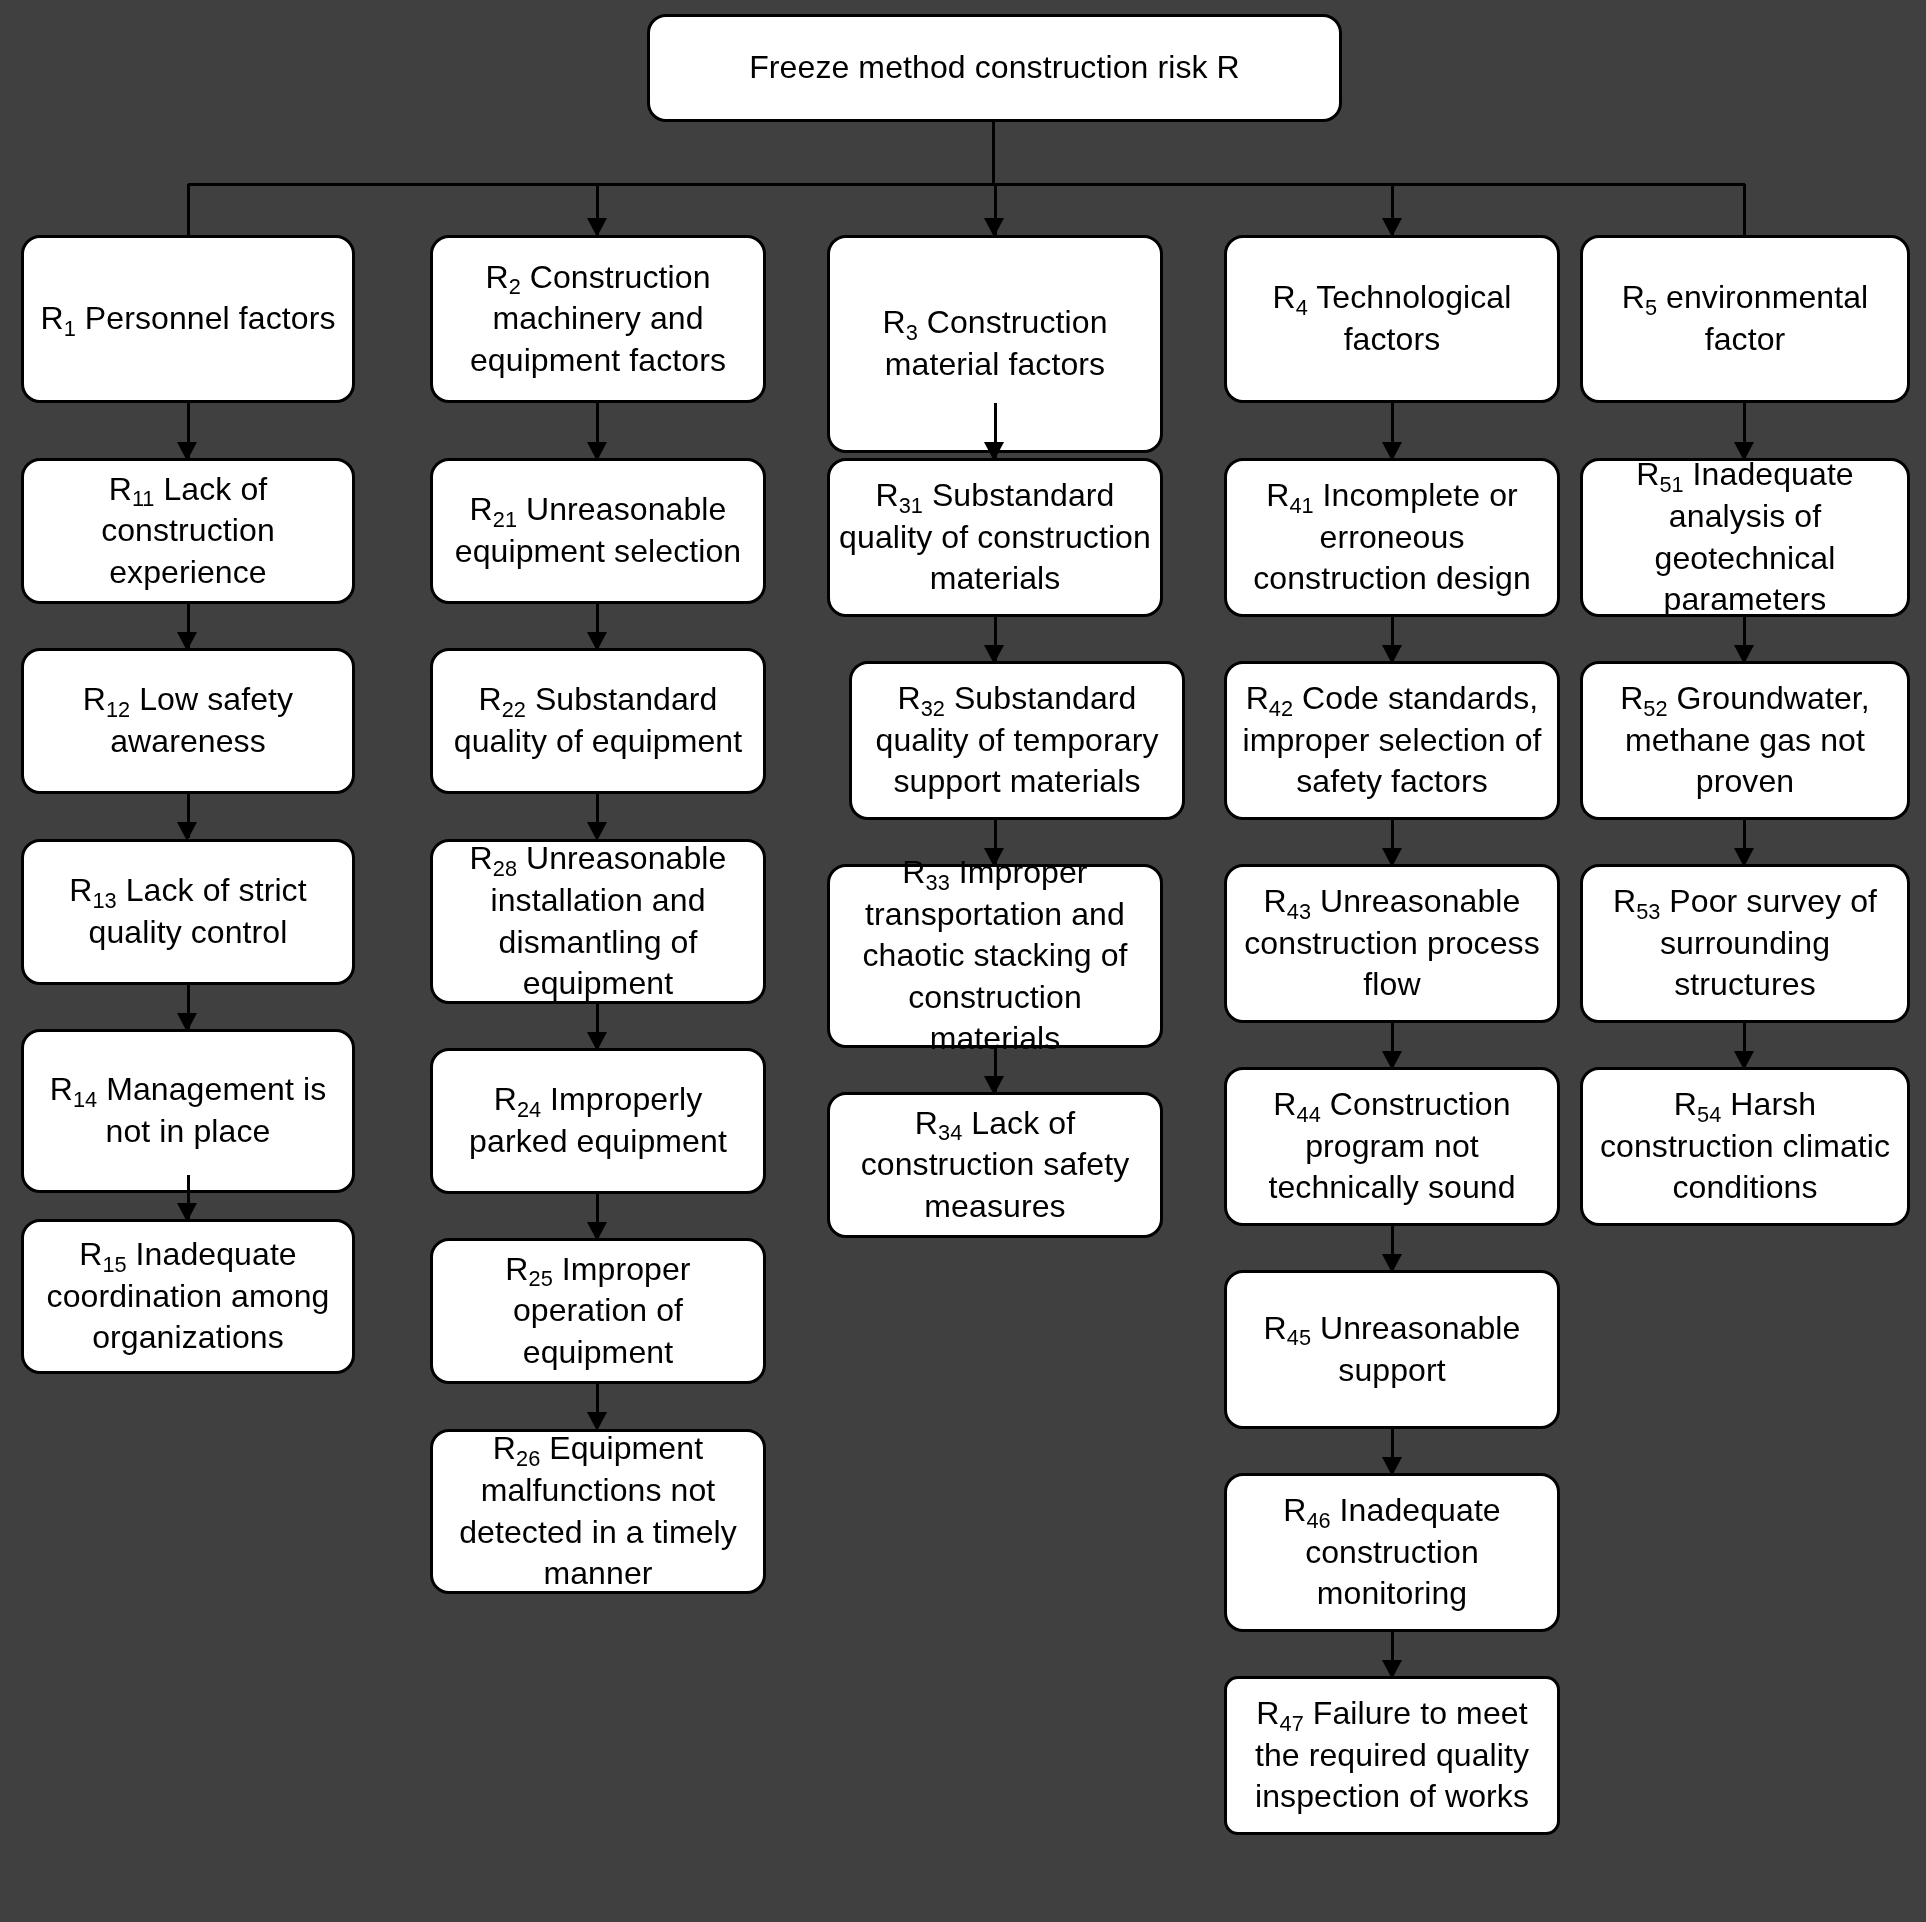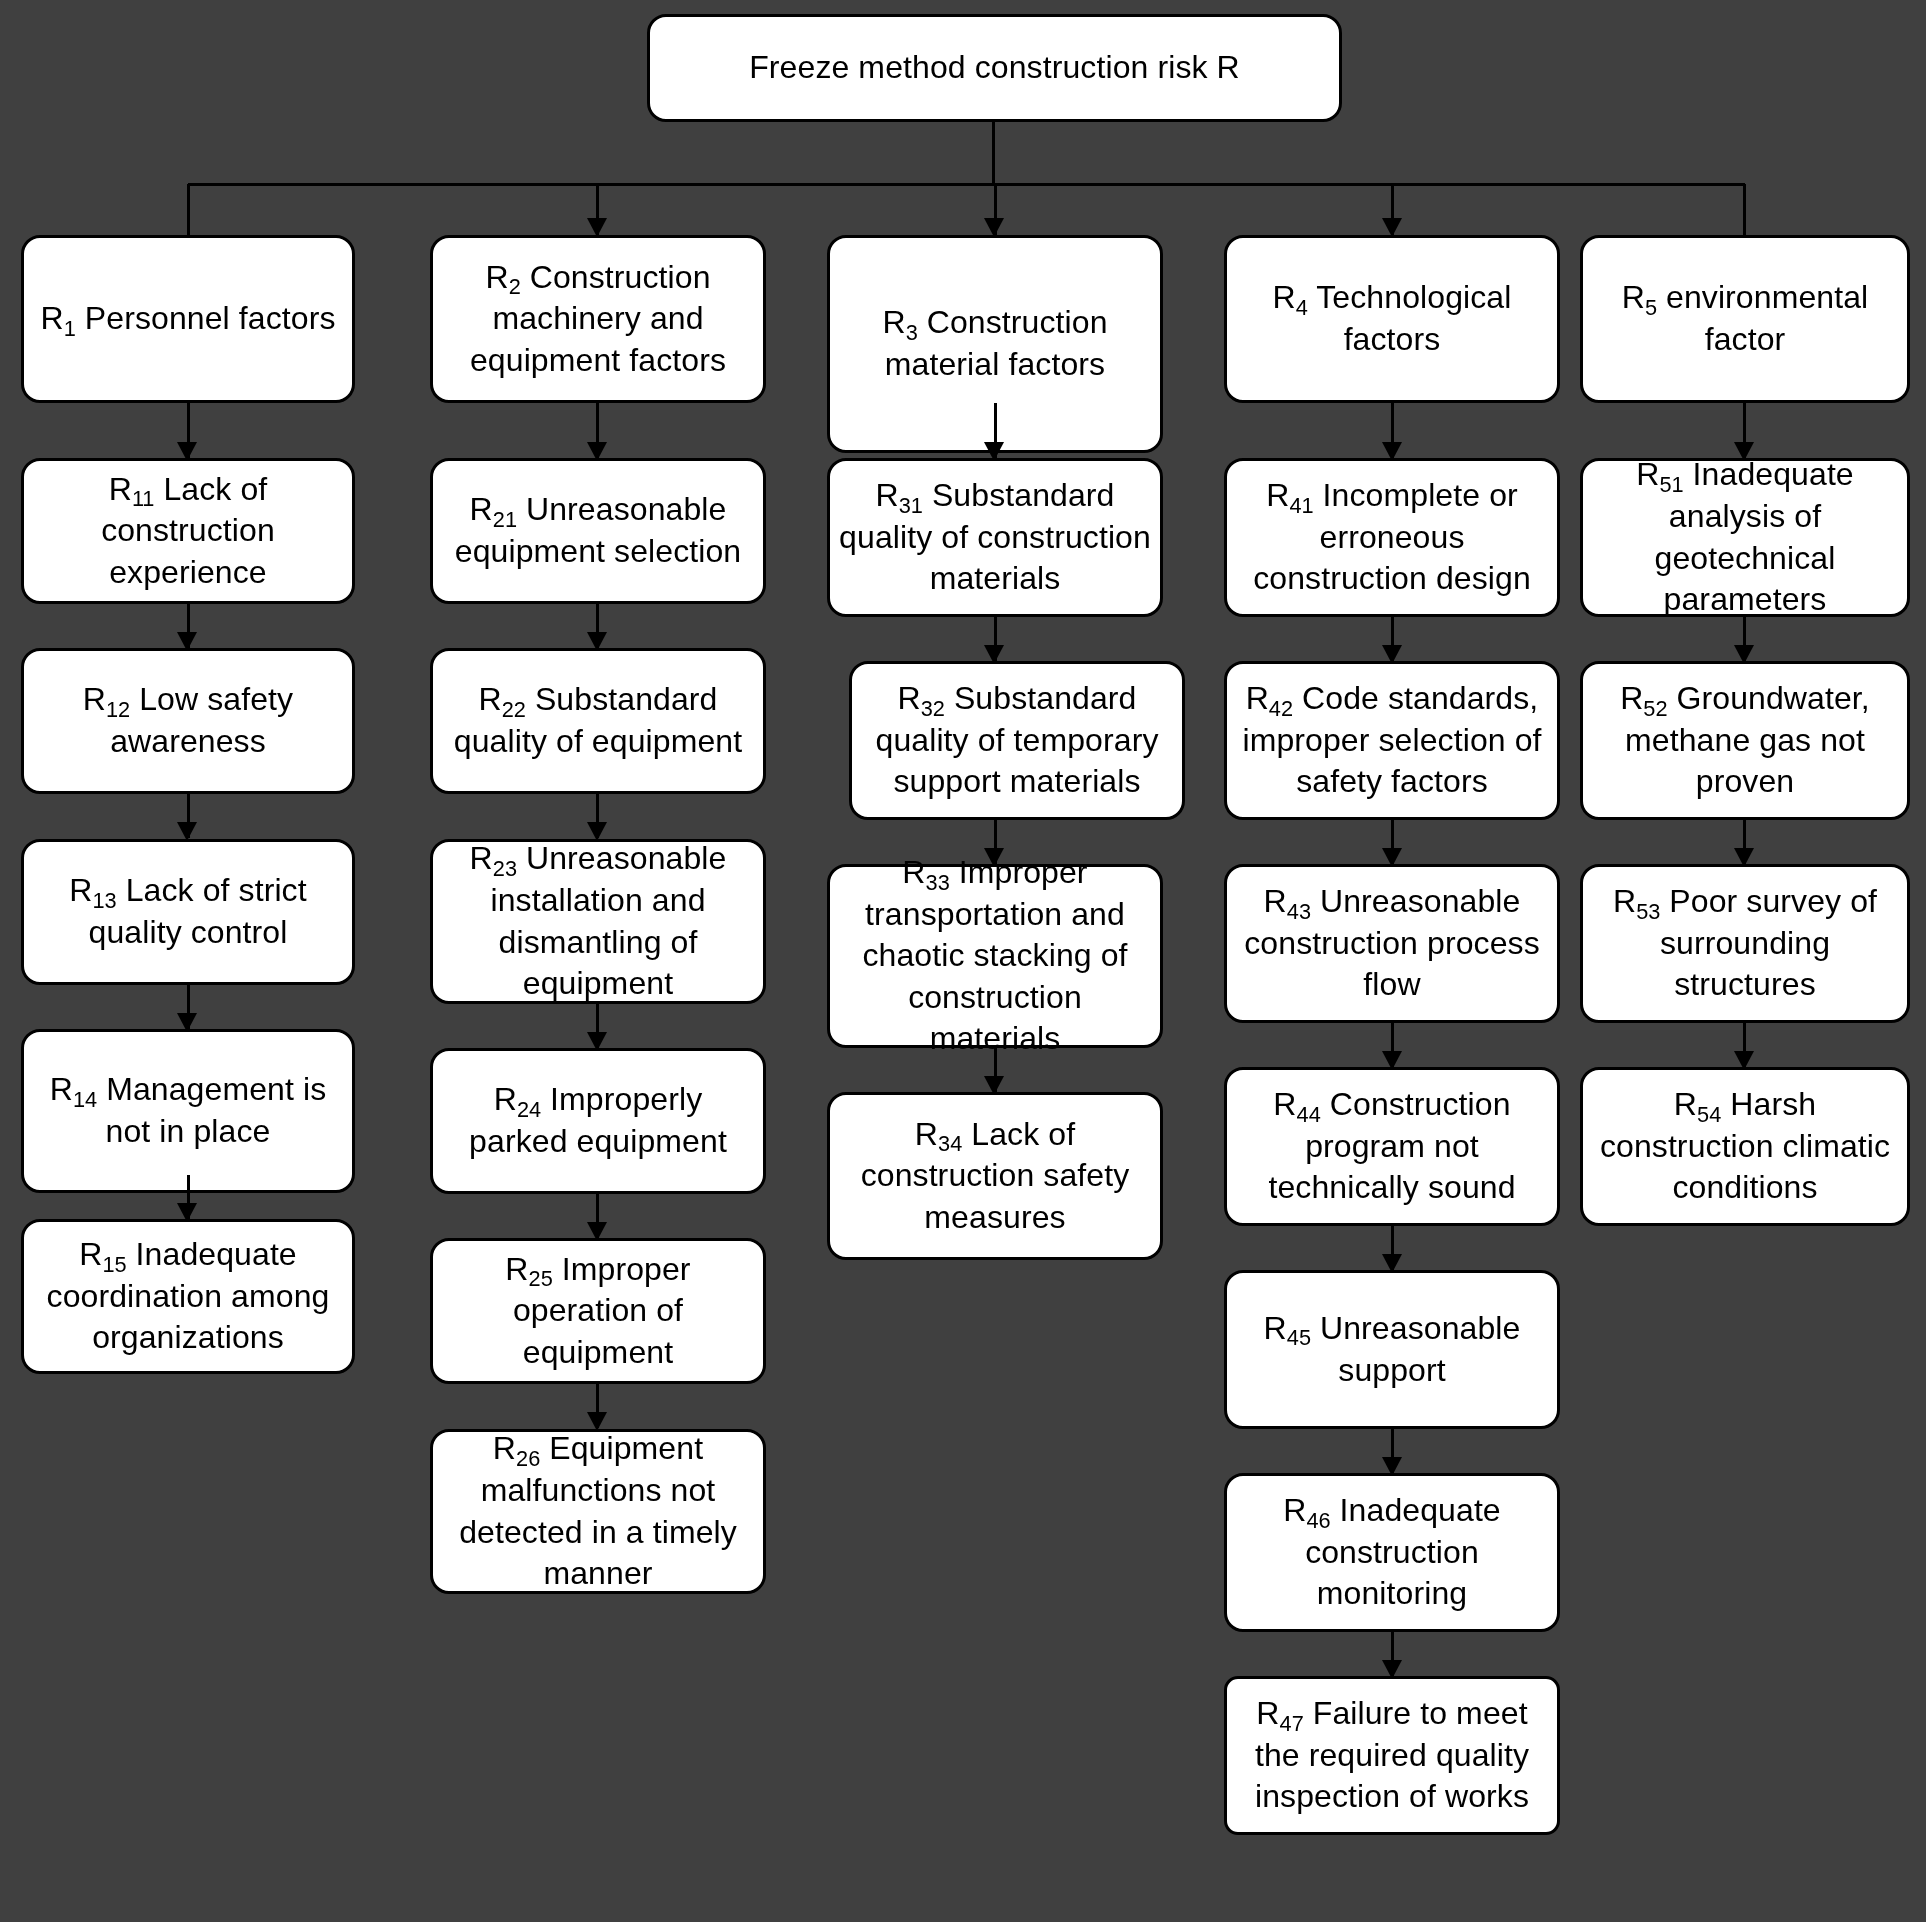--- a/index.html
+++ b/index.html
@@ -112,21 +112,21 @@
       <span class="label">R<sub>21</sub> Unreasonable equipment selection</span>
     </div>
     <div class="edge v" style="left: 596px; top: 604px; height: 44px;"></div>
     <div class="arrowhead" style="left: 587px; top: 632px;"></div>
     <div class="node root" style="left: 430px; top: 648px; width: 336px; height: 146px;">
       <span class="label">R<sub>22</sub> Substandard quality of equipment</span>
     </div>
     <div class="edge v" style="left: 596px; top: 794px; height: 44px;"></div>
     <div class="arrowhead" style="left: 587px; top: 822px;"></div>
     <div class="node root" style="left: 430px; top: 839px; width: 336px; height: 165px;">
-      <span class="label">R<sub>23</sub> Unreasonable installation and dismantling of equipment</span>
+      <span class="label">R<sub>28</sub> Unreasonable installation and dismantling of equipment</span>
     </div>
     <div class="edge v" style="left: 596px; top: 1004px; height: 44px;"></div>
     <div class="arrowhead" style="left: 587px; top: 1032px;"></div>
     <div class="node root" style="left: 430px; top: 1048px; width: 336px; height: 146px;">
       <span class="label">R<sub>24</sub> Improperly parked equipment</span>
     </div>
     <div class="edge v" style="left: 596px; top: 1194px; height: 44px;"></div>
     <div class="arrowhead" style="left: 587px; top: 1222px;"></div>
     <div class="node root" style="left: 430px; top: 1238px; width: 336px; height: 146px;">
       <span class="label">R<sub>25</sub> Improper operation of equipment</span>
@@ -151,21 +151,21 @@
     <div class="node root" style="left: 827px; top: 661px; width: 336px; height: 159px; margin-left: 22px;">
       <span class="label">R<sub>32</sub> Substandard quality of temporary support materials</span>
     </div>
     <div class="edge v" style="left: 994px; top: 820px; height: 44px;"></div>
     <div class="arrowhead" style="left: 984px; top: 848px;"></div>
     <div class="node root" style="left: 827px; top: 864px; width: 336px; height: 184px;">
       <span class="label">R<sub>33</sub> Improper transportation and chaotic stacking of construction materials</span>
     </div>
     <div class="edge v" style="left: 994px; top: 1048px; height: 44px;"></div>
     <div class="arrowhead" style="left: 984px; top: 1076px;"></div>
-    <div class="node root" style="left: 827px; top: 1092px; width: 336px; height: 168px;">
+    <div class="node root" style="left: 827px; top: 1092px; width: 336px; height: 146px;">
       <span class="label">R<sub>34</sub> Lack of construction safety measures</span>
     </div>
     <div class="edge v" style="left: 1391px; top: 184px; height: 51px;"></div>
     <div class="arrowhead" style="left: 1382px; top: 218px;"></div>
     <div class="node root" style="left: 1224px; top: 235px; width: 336px; height: 168px;">
       <span class="label">R<sub>4</sub> Technological factors</span>
     </div>
     <div class="edge v" style="left: 1391px; top: 403px; height: 55px;"></div>
     <div class="arrowhead" style="left: 1382px; top: 442px;"></div>
     <div class="node root" style="left: 1224px; top: 458px; width: 336px; height: 159px;">

